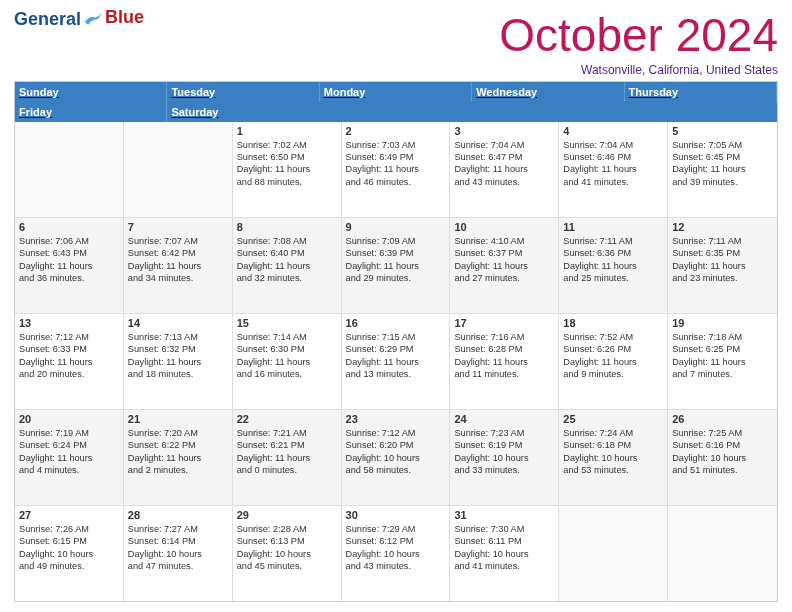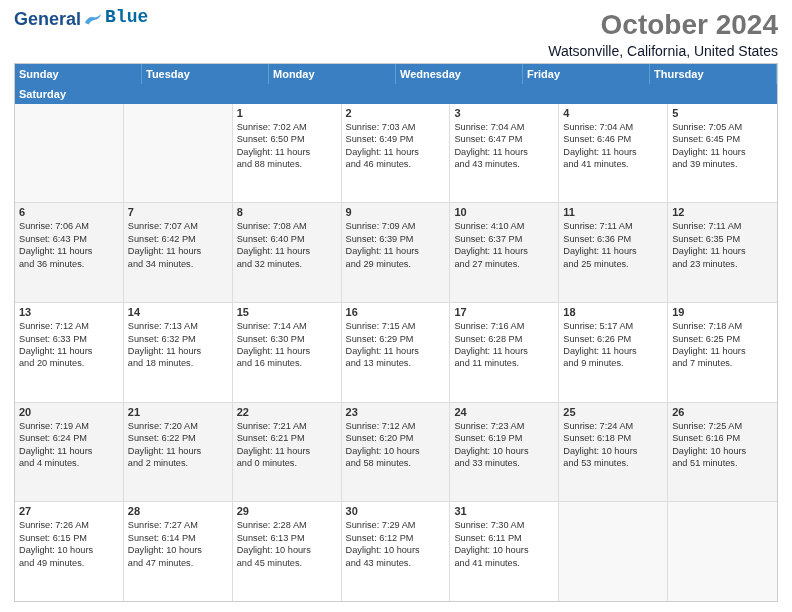--- a/index.html
+++ b/index.html
@@ -40,40 +40,41 @@
       margin-left: 2px;
     }
     .logo-row {
       display: flex;
       align-items: center;
     }
     .title-block {
       text-align: right;
     }
     .month-title {
-      font-size: 28px;
-      color: #737373;
-      font-weight: 700;
+      font-size: 46px;
+      color: #be185d;
+      font-weight: 400;
       line-height: 1.1;
     }
     .location-title {
-      font-size: 14px;
-      color: #0f172a;
+      font-size: 12px;
+      color: #4c1d95;
       margin-top: 2px;
     }
     .calendar {
       flex: 1;
       display: flex;
       flex-direction: column;
       border: 1px solid #ccc;
     }
     .cal-header {
       display: grid;
-      grid-template-columns: repeat(6, 1fr);
+      grid-template-columns: repeat(5, 1fr);
       background: #3a7fc1;
+      text-decoration: underline;
     }
     .cal-header-cell {
       color: #fff;
       font-size: 11px;
       font-weight: bold;
       padding: 4px 4px;
       text-align: left;
       border-right: 1px solid #5a9fd1;
     }
     .cal-header-cell:last-child { border-right: none; }
@@ -116,36 +117,36 @@
 <div class="page">
   <div class="header">
     <div class="logo">
       <div class="logo-row">
         <span class="logo-text">General</span>
 
         <svg class="logo-bird" viewBox="0 0 24 14" xmlns="http://www.w3.org/2000/svg">
           <path d="M2,10 Q6,2 12,4 Q16,5 20,0 Q18,7 12,7 Q8,8 6,12 Z" fill="#4fa3e0"></path>
         </svg>
       </div>
-      <span class="logo-text" style="color:#0369a1; margin-top:-2px;font-family:Liberation Mono, monospace;">Blue</span>
+      <span class="logo-text" style="color:#b91c1c; margin-top:-2px;">Blue</span>
     </div>
     <div class="title-block">
       <div class="month-title">October 2024</div>
       <div class="location-title">Watsonville, California, United States</div>
     </div>
   </div>
 
   <div class="calendar">
     <div class="cal-header">
     <div class="cal-header-cell">Sunday</div>
         <div class="cal-header-cell">Tuesday</div>
         <div class="cal-header-cell">Monday</div>
         <div class="cal-header-cell">Wednesday</div>
+        <div class="cal-header-cell">Thursday</div>
         <div class="cal-header-cell">Friday</div>
-        <div class="cal-header-cell">Thursday</div>
         <div class="cal-header-cell">Saturday</div>
       </div>
     <div class="cal-body">
     <div class="cal-row">
           <div class="cal-cell empty"></div>
           <div class="cal-cell empty"></div>
           <div class="cal-cell">
             <div class="day-num">1</div>
             <div class="cell-line">Sunrise: 7:02 AM</div>
             <div class="cell-line">Sunset: 6:50 PM</div>
@@ -263,21 +264,21 @@
           </div>
           <div class="cal-cell">
             <div class="day-num">17</div>
             <div class="cell-line">Sunrise: 7:16 AM</div>
             <div class="cell-line">Sunset: 6:28 PM</div>
             <div class="cell-line">Daylight: 11 hours</div>
             <div class="cell-line">and 11 minutes.</div>
           </div>
           <div class="cal-cell">
             <div class="day-num">18</div>
-            <div class="cell-line">Sunrise: 5:17 AM</div>
+            <div class="cell-line">Sunrise: 7:52 AM</div>
             <div class="cell-line">Sunset: 6:26 PM</div>
             <div class="cell-line">Daylight: 11 hours</div>
             <div class="cell-line">and 9 minutes.</div>
           </div>
           <div class="cal-cell">
             <div class="day-num">19</div>
             <div class="cell-line">Sunrise: 7:18 AM</div>
             <div class="cell-line">Sunset: 6:25 PM</div>
             <div class="cell-line">Daylight: 11 hours</div>
             <div class="cell-line">and 7 minutes.</div>

